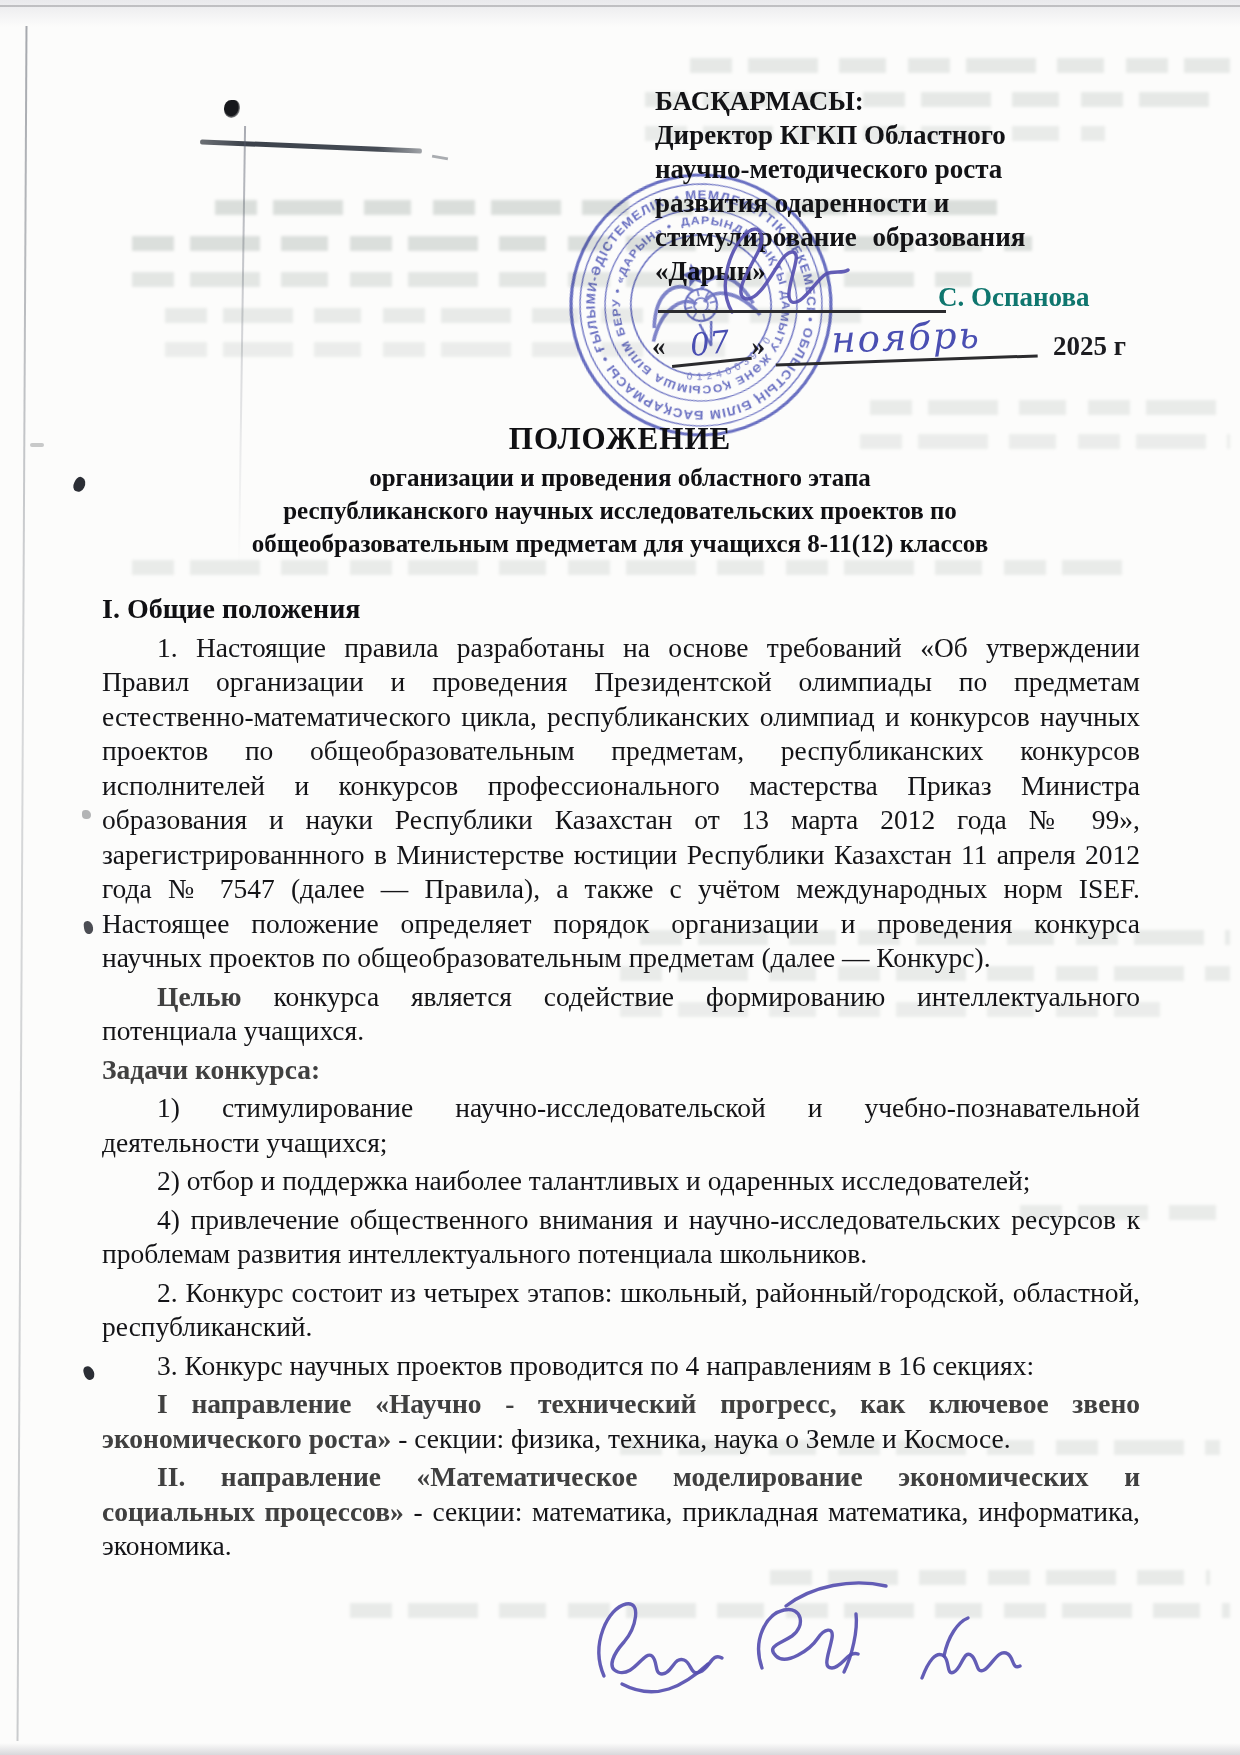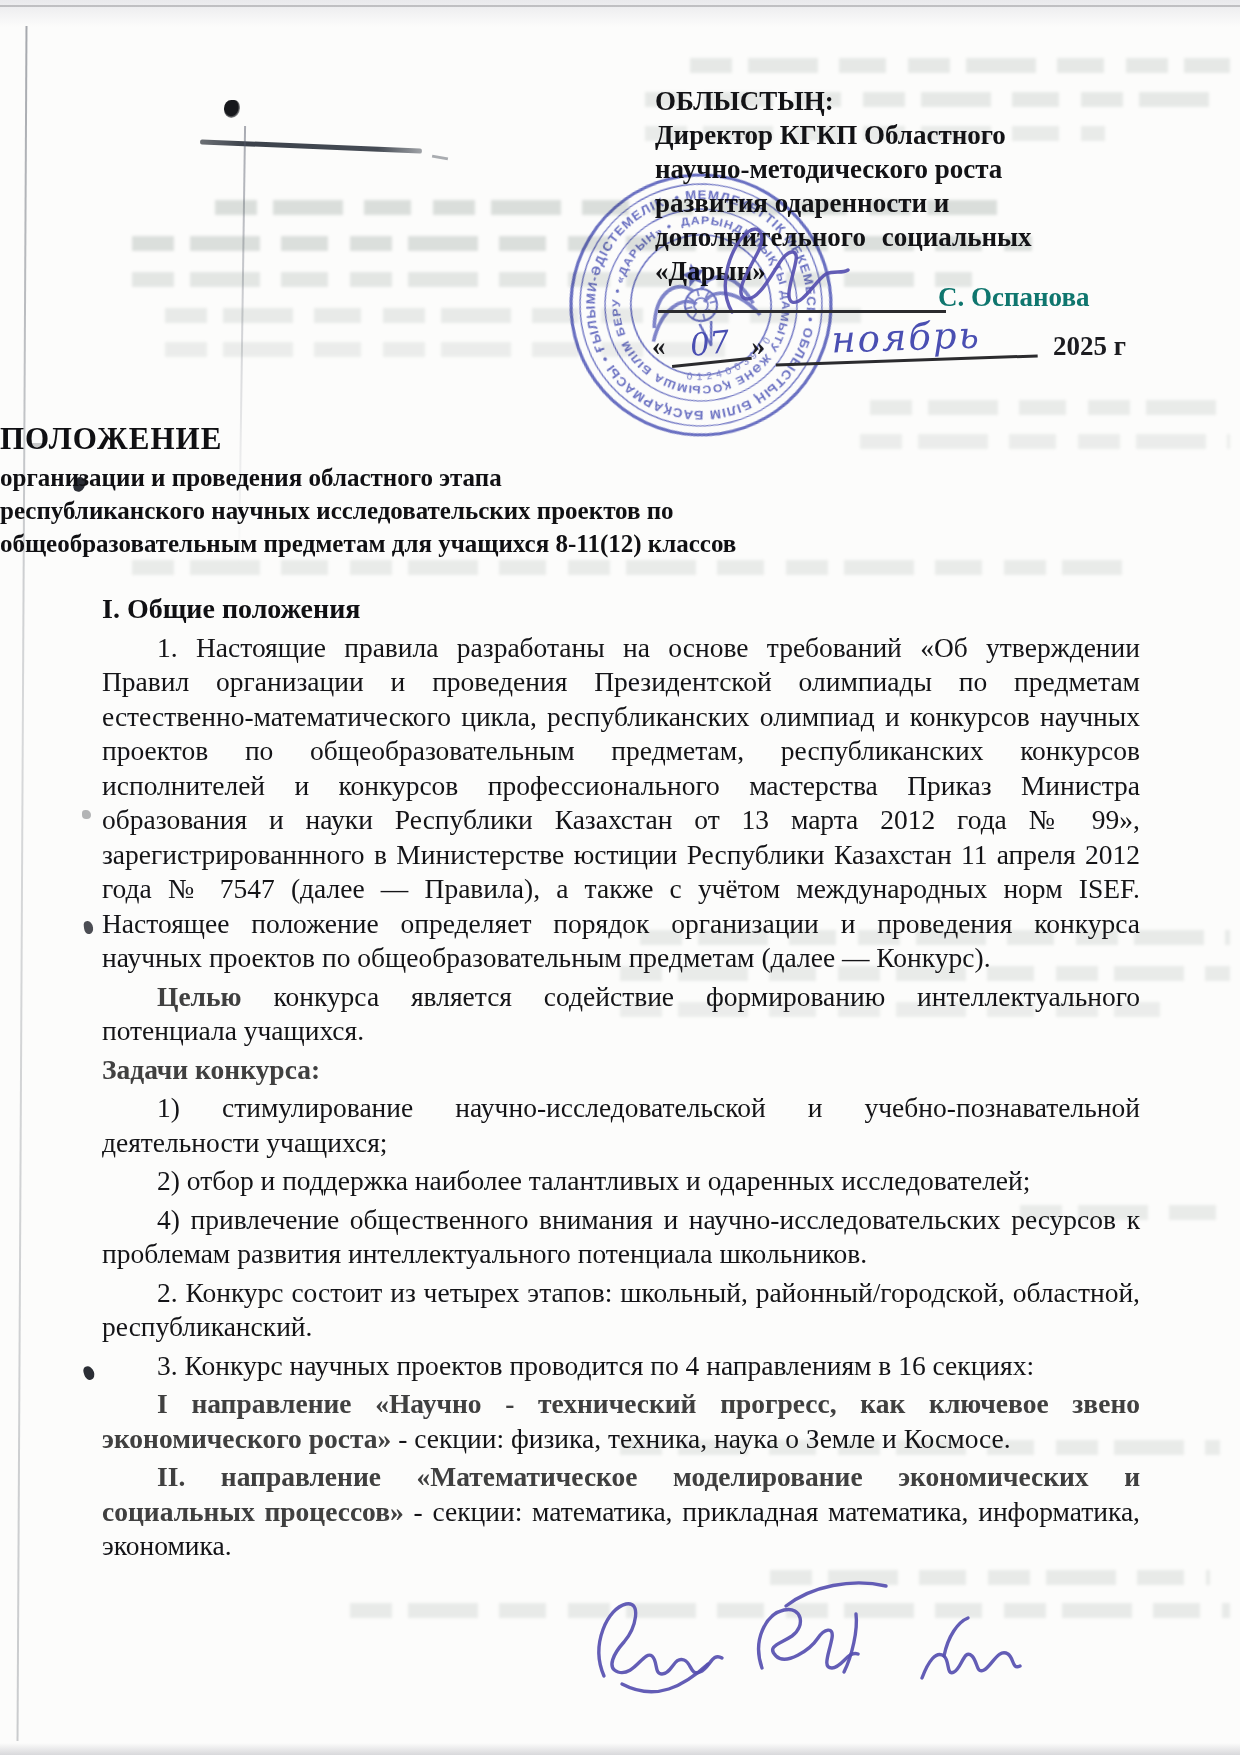--- a/index.html
+++ b/index.html
@@ -35,21 +35,21 @@
   .sig-underline{position:absolute;left:658px;top:310px;width:288px;height:3px;background:#2b2b2e;}
   .head-sign{position:absolute;left:714px;top:214px;}
   .date-row{position:absolute;left:652px;top:316px;display:flex;align-items:flex-end;font-weight:bold;font-size:27px;color:#1c1c20;}
   .hand{font-family:"DejaVu Serif",serif;font-style:italic;color:#4a4fb2;font-weight:normal;}
   .d-day{display:inline-block;width:80px;text-align:center;font-size:31px;border-bottom:3px solid #2b2b2e;transform:rotate(-6deg);margin:0 2px -2px 4px;}
   .d-month{display:inline-block;width:262px;text-align:center;font-size:37px;border-bottom:3px solid #2b2b2e;transform:rotate(-2deg);margin-left:10px;letter-spacing:2px;}
   .d-year{margin-left:16px;font-family:Liberation Serif, serif;}
   
   .stamp-wrap{position:absolute;left:562px;top:166px;width:278px;height:278px;transform:rotate(-14deg);opacity:.82;mix-blend-mode:multiply;filter:blur(.4px);}
   
-  .title-block{position:absolute;left:0;top:421px;width:1240px;text-align:left;font-weight:bold;color:#101013;}
+  .title-block{position:absolute;left:0;top:421px;width:1240px;text-align:center;font-weight:bold;color:#101013;}
   .t-main{font-size:31px;letter-spacing:1px;margin-bottom:4px;}
   .t-sub{font-size:25px;line-height:33px;}
   
   .body-text{position:absolute;left:98px;top:588px;width:1046px;font-size:27.5px;line-height:34.5px;text-align:justify;color:#141417;}
   .body-text p{margin:4px;}
   .ind{text-indent:55px;}
   .bold{font-weight:bold;color:#404040;}
   .sec-head{font-weight:bold;font-size:28px;color:#101013;}
   
   .foot-signs{position:absolute;left:560px;top:1560px;}
@@ -89,25 +89,25 @@
   <i class="bleed" style="left:132px;top:560px;width:990px;opacity:.12"></i>
   <i class="bleed" style="left:640px;top:930px;width:590px;opacity:.13"></i>
   <i class="bleed" style="left:620px;top:966px;width:610px;opacity:.12"></i>
   <i class="bleed" style="left:620px;top:1002px;width:540px;opacity:.11"></i>
   <i class="bleed" style="left:1020px;top:1205px;width:210px;opacity:.12"></i>
   <i class="bleed" style="left:620px;top:1440px;width:600px;opacity:.12"></i>
   <i class="bleed" style="left:770px;top:1570px;width:440px;opacity:.13"></i>
   <i class="bleed" style="left:350px;top:1603px;width:880px;opacity:.13"></i>
 
   <div class="approval">
-    <div>ОБЛЫСТЫҢ:</div>
+    <div>БАСҚАРМАСЫ:</div>
     <div>Директор КГКП Областного</div>
     <div>научно-методического роста</div>
     <div>развития одаренности и</div>
-    <div class="ap-wide">дополнительного социальных</div>
+    <div class="ap-wide">стимулирование образования</div>
     <div>«Дарын»</div>
   </div>
 
   <div class="stamp-wrap">
     <svg width="278" height="278" viewBox="0 0 278 278">
       <defs>
         <path id="ringO" d="M139,33 a106,106 0 1 1 -0.1,0"></path>
         <path id="ringI" d="M139,58 a81,81 0 1 1 -0.1,0"></path>
         <path id="numArc" d="M76,186 A86,86 0 0 0 202,186"></path>
       </defs>

